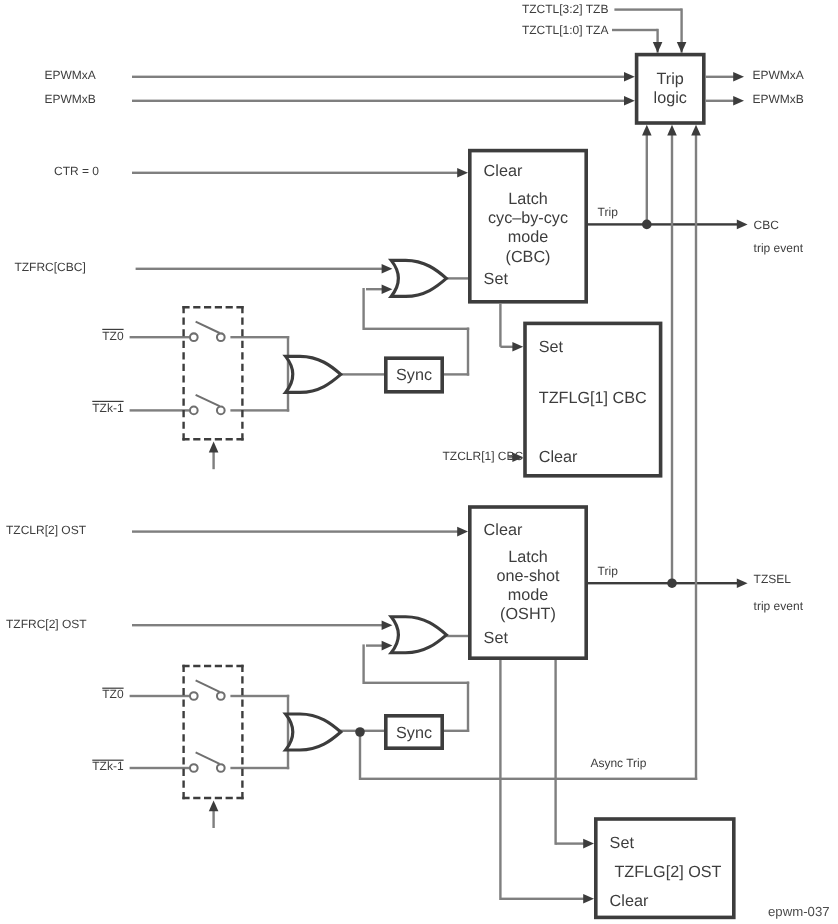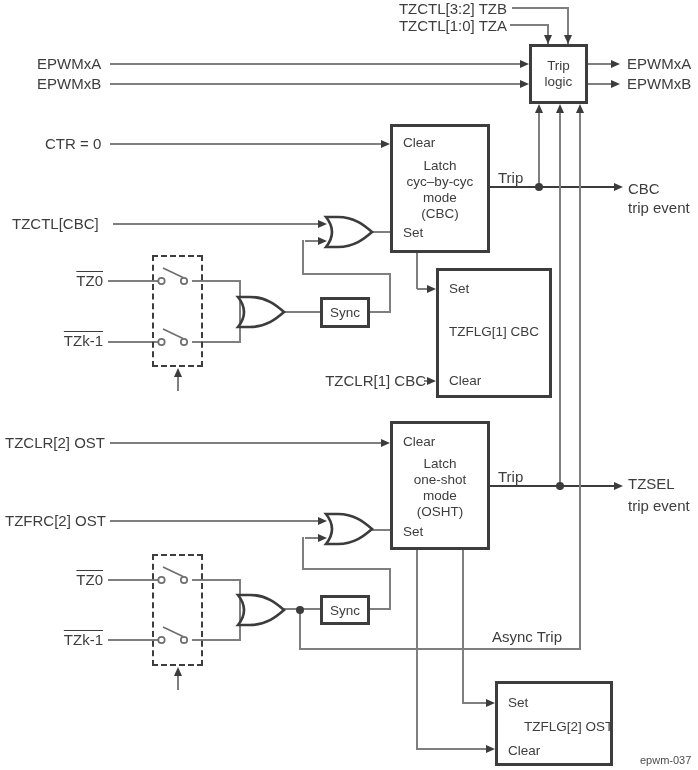--- a/index.html
+++ b/index.html
@@ -1,21 +1,21 @@
 <!DOCTYPE html>
 <html><head>
 <meta charset="utf-8">
 <style>
   html,body{margin:0;padding:0;background:#fff;}
   .canvas{position:relative;width:698px;height:770px;background:#ffffff;overflow:hidden;
           font-family:"Liberation Sans", sans-serif;}
   .w{position:absolute;background:#7f7f7f;height:2px;}
   .w.v{width:2px;}
   .w.dk{background:#3c3c3c;}
-  .lbl{position:absolute;font-size:15px;line-height:16px;color:#3d3d3d;white-space:nowrap;}
+  .lbl{position:absolute;font-size:10px;line-height:16px;color:#3d3d3d;white-space:nowrap;}
   .lbl.ra{text-align:right;}
   .ovl{text-decoration:overline;}
   .bx{position:absolute;box-sizing:border-box;border:3px solid #3d3d3d;background:#fff;}
   .bx .t{position:absolute;font-size:13.5px;line-height:16px;color:#3d3d3d;white-space:nowrap;}
   .bx .ctr{left:0;width:100%;text-align:center;}
   .dashed{position:absolute;box-sizing:border-box;border:2px dashed #3d3d3d;background:transparent;}
   .ar{position:absolute;width:0;height:0;border-top:4px solid transparent;border-bottom:4px solid transparent;border-left:9px solid #3c3c3c;}
   .au{position:absolute;width:0;height:0;border-left:4px solid transparent;border-right:4px solid transparent;border-bottom:9px solid #3c3c3c;}
   .ad{position:absolute;width:0;height:0;border-left:4px solid transparent;border-right:4px solid transparent;border-top:9px solid #3c3c3c;}
   .dot{position:absolute;width:8px;height:8px;border-radius:50%;background:#3c3c3c;}
@@ -153,21 +153,21 @@
       <span>Latch</span><br>
       <span>one-shot</span><br>
       <span>mode</span><br>
       <span>(OSHT)</span>
     </span>
     <span class="t" style="left:10px;top:100px">Set</span>
   </div>
 
   <div class="bx" style="left:495px;top:681px;width:118px;height:85px">
     <span class="t" style="left:10px;top:11px">Set</span>
-    <span class="t" style="left:26px;top:35px">TZFLG[2] OST</span>
+    <span class="t" style="left:14px;top:35px">TZFLG[2] OST</span>
     <span class="t" style="left:10px;top:59px">Clear</span>
   </div>
 
   <div class="bx sync" style="left:320px;top:297px;width:50px;height:31px">
     <span>Sync</span>
   </div>
   <div class="bx sync" style="left:320px;top:595px;width:50px;height:30px">
     <span>Sync</span>
   </div>
 
@@ -177,24 +177,24 @@
   <span class="lbl" style="left:37px;top:56px">EPWMxA</span>
   <span class="lbl" style="left:37px;top:76px">EPWMxB</span>
   <span class="lbl" style="left:627px;top:56px">EPWMxA</span>
   <span class="lbl" style="left:627px;top:76px">EPWMxB</span>
 
   <span class="lbl" style="left:45px;top:136px">CTR = 0</span>
   <span class="lbl" style="left:498px;top:170px">Trip</span>
   <span class="lbl" style="left:628px;top:181px">CBC</span>
   <span class="lbl" style="left:628px;top:200px">trip event</span>
 
-  <span class="lbl" style="left:12px;top:216px">TZCTL[CBC]</span>
+  <span class="lbl" style="left:12px;top:216px">TZFRC[CBC]</span>
   <span class="lbl ra ovl" style="left:56px;top:273px;width:47px">TZ0</span>
   <span class="lbl ra ovl" style="left:56px;top:333px;width:47px">TZk-1</span>
-  <span class="lbl ra" style="left:302px;top:373px;width:124px">TZCLR[1] CBC</span>
+  <span class="lbl ra" style="left:312px;top:373px;width:124px">TZCLR[1] CBC</span>
 
   <span class="lbl" style="left:5px;top:435px">TZCLR[2] OST</span>
   <span class="lbl" style="left:498px;top:469px">Trip</span>
   <span class="lbl" style="left:628px;top:476px">TZSEL</span>
   <span class="lbl" style="left:628px;top:498px">trip event</span>
 
   <span class="lbl" style="left:5px;top:513px">TZFRC[2] OST</span>
   <span class="lbl ra ovl" style="left:56px;top:572px;width:47px">TZ0</span>
   <span class="lbl ra ovl" style="left:56px;top:632px;width:47px">TZk-1</span>
   <span class="lbl" style="left:492px;top:629px">Async Trip</span>

